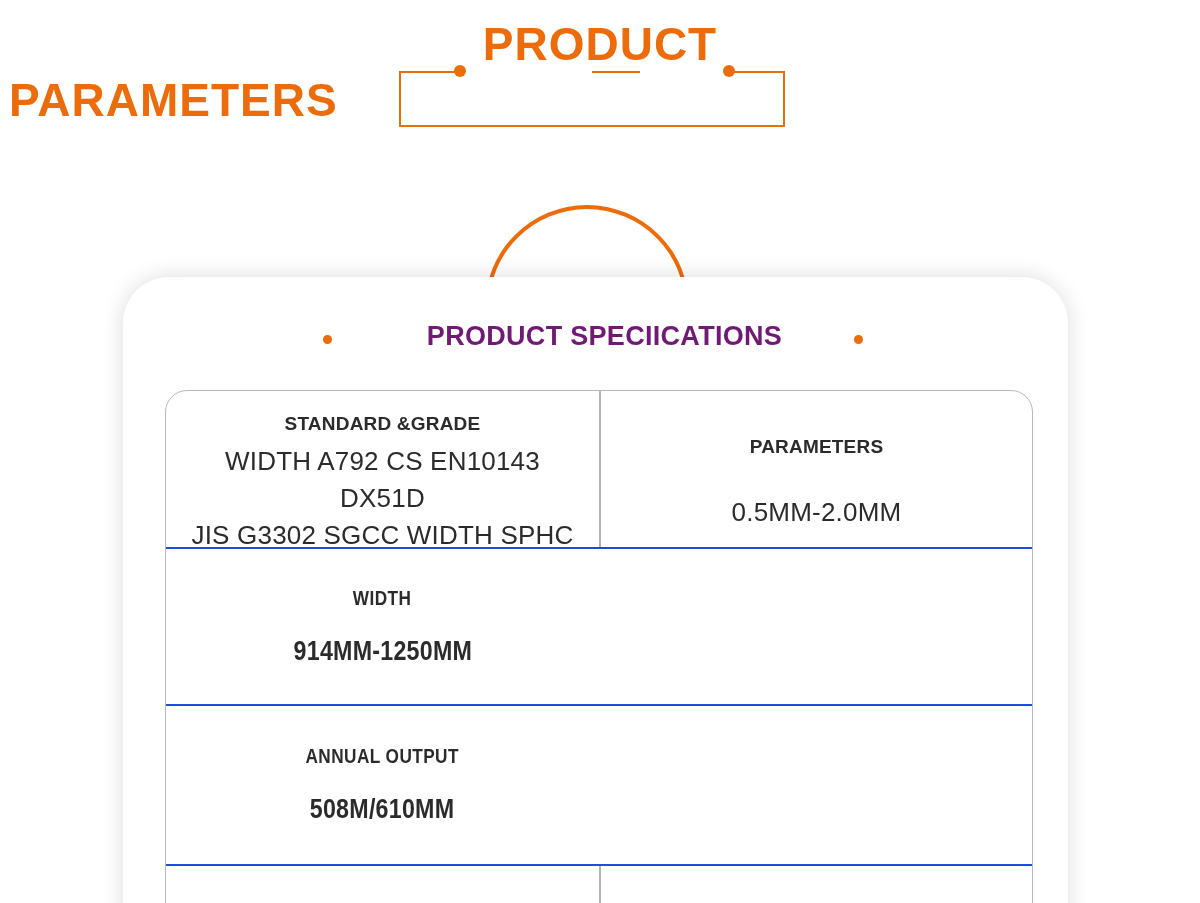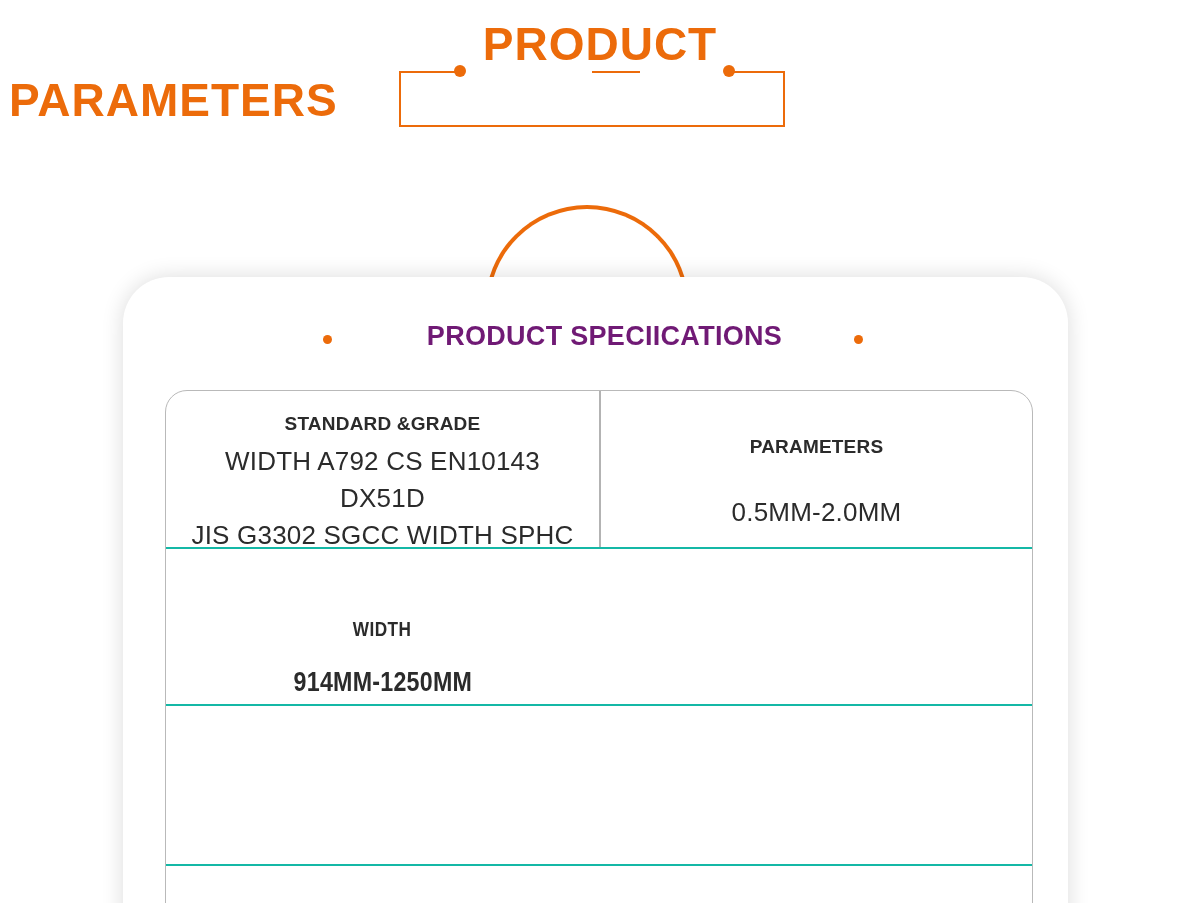--- a/index.html
+++ b/index.html
@@ -135,22 +135,21 @@
     border: 1px solid #b9b9b9;
     border-radius: 22px;
     box-sizing: border-box;
     overflow: hidden;
   }
   .spec-row {
     display: flex;
     position: relative;
   }
   .spec-row + .spec-row {
-    border-top: 2px solid #14b8a6;
-    align-items: flex-end;
+    border-top: 2px solid #1d4ed8;
   }
   .spec-cell {
     width: 50%;
     box-sizing: border-box;
     display: flex;
     flex-direction: column;
     align-items: center;
     justify-content: center;
     text-align: center;
     padding: 6px 14px;
@@ -229,20 +228,24 @@
     </div>
 
     <div class="spec-row row-cond">
       <div class="spec-cell">
         <div class="cell-label">WIDTH</div>
         <div class="cell-value">914MM-1250MM</div>
       </div>
     </div>
 
     <div class="spec-row row-cond row-coil">
+      <div class="spec-cell">
+        <div class="cell-label">ANNUAL OUTPUT</div>
+        <div class="cell-value">508M/610MM</div>
+      </div>
     </div>
 
     <div class="spec-row row-cond row-last">
       <div class="spec-cell">
         
       </div>
       <div class="spec-cell">
         
       </div>
     </div>

